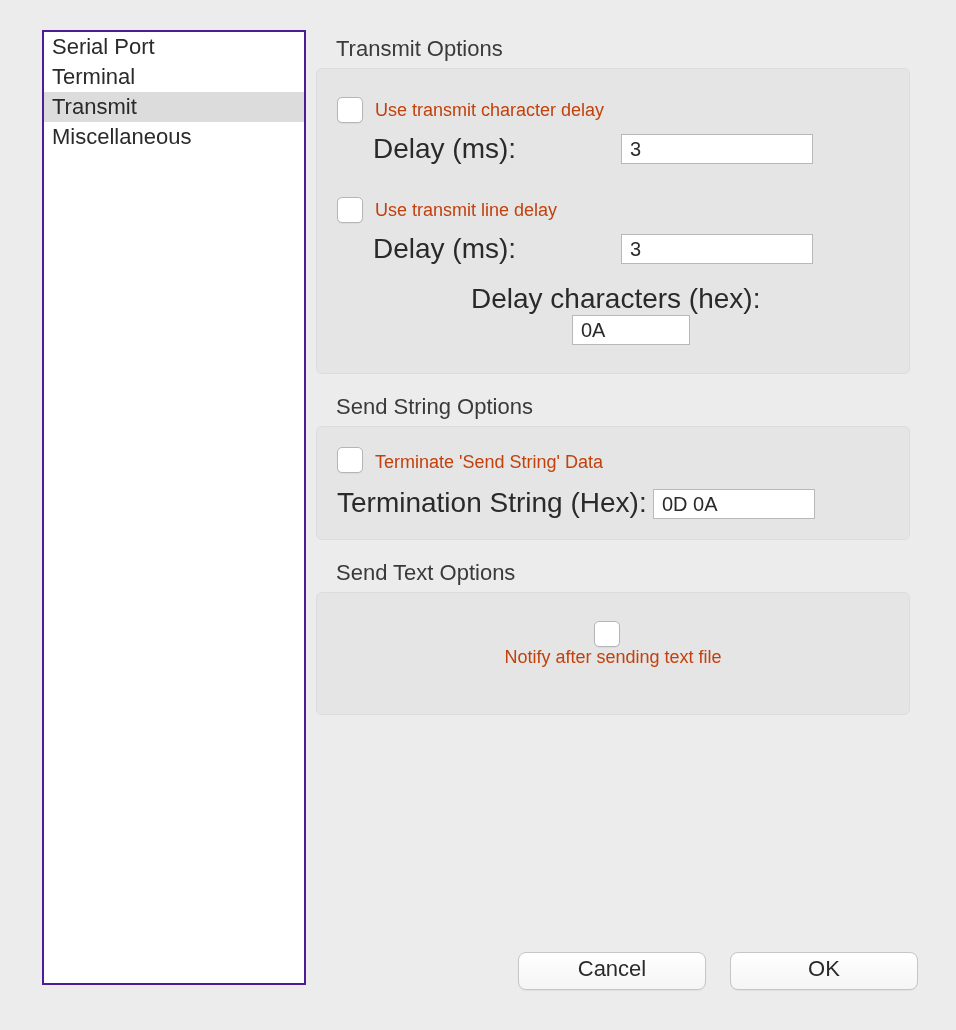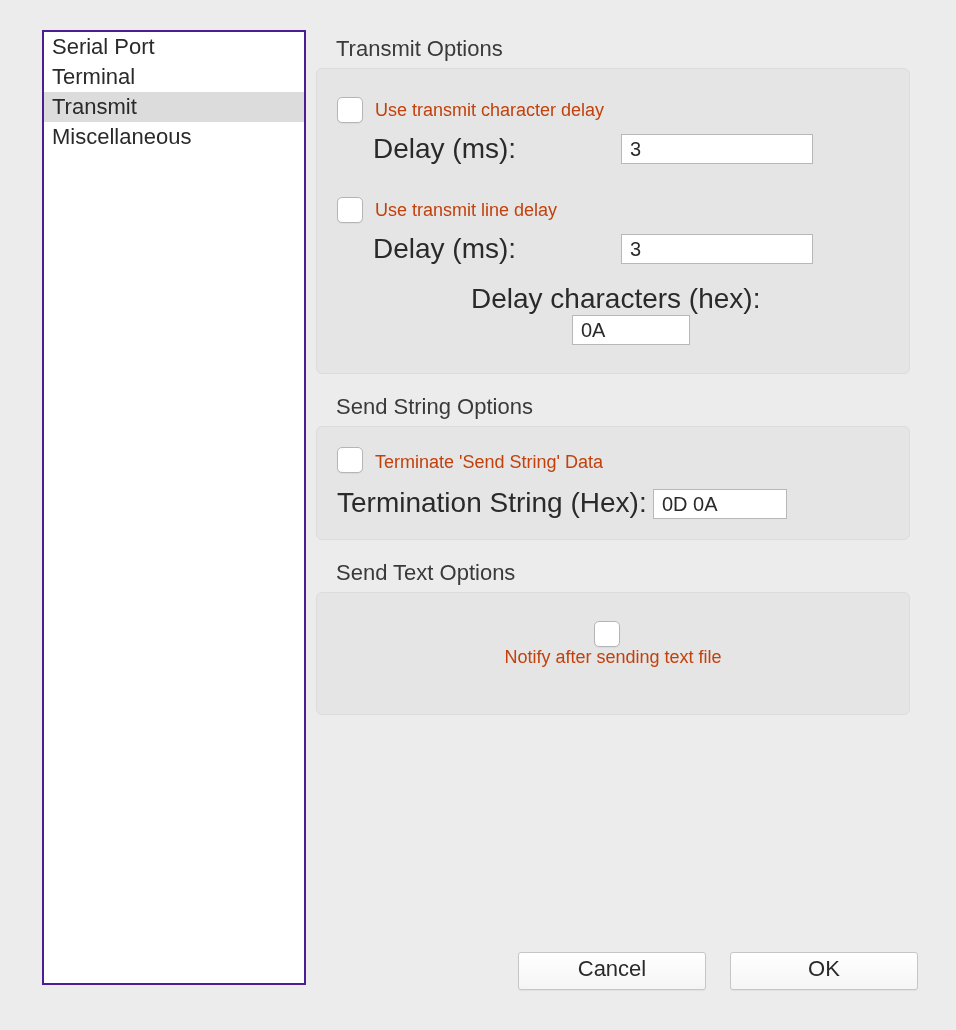--- a/index.html
+++ b/index.html
@@ -110,21 +110,21 @@
   .buttons {
     position: absolute;
     right: 38px;
     bottom: 40px;
     display: flex;
     gap: 24px;
   }
   .btn {
     min-width: 150px;
     height: 36px;
-    border-radius: 3px;
+    border-radius: 8px;
     background: linear-gradient(#ffffff, #f5f5f5);
     border: 1px solid #c6c6c6;
     box-shadow: 0 1px 1px rgba(0,0,0,0.05);
     font-size: 22px;
     color: #2a2a2a;
     text-align: center;
     line-height: 32px;
     padding: 0 18px;
     cursor: default;
     user-select: none;
@@ -173,21 +173,21 @@
     </div>
 
     <div class="section-title">Send String Options</div>
     <div class="group" style="padding-top:20px;padding-bottom:20px;">
       <div class="check-row" style="margin-bottom:14px;align-items:flex-end;">
         <div class="checkbox"></div>
         <div class="check-label">Terminate 'Send String' Data</div>
       </div>
       <div style="display:flex;align-items:flex-end;">
         <div class="field-label" style="width:316px;">Termination String (Hex):</div>
-        <input class="text-input" style="width: 134px;" value="0D 0A">
+        <input class="text-input" style="width: 162px;" value="0D 0A">
       </div>
     </div>
 
     <div class="section-title">Send Text Options</div>
     <div class="group" style="padding-top:28px;padding-bottom:46px;">
       <div class="check-row" style="margin-bottom:0;flex-direction:column;">
         <div class="checkbox"></div>
         <div class="check-label">Notify after sending text file</div>
       </div>
     </div>

